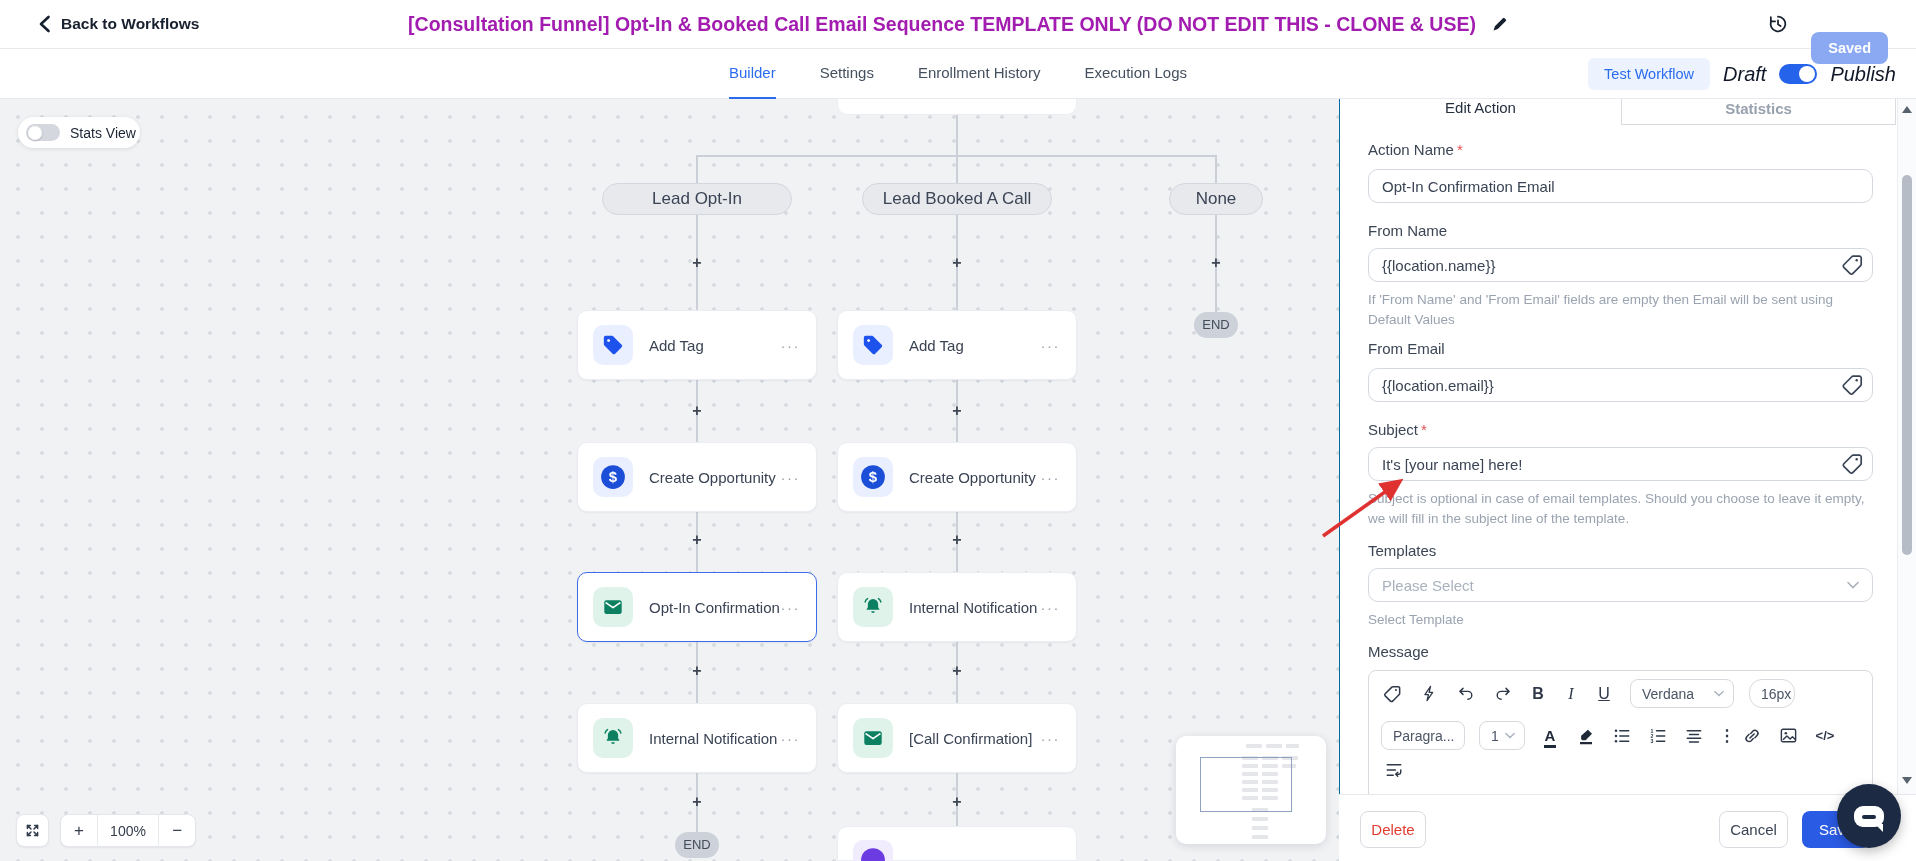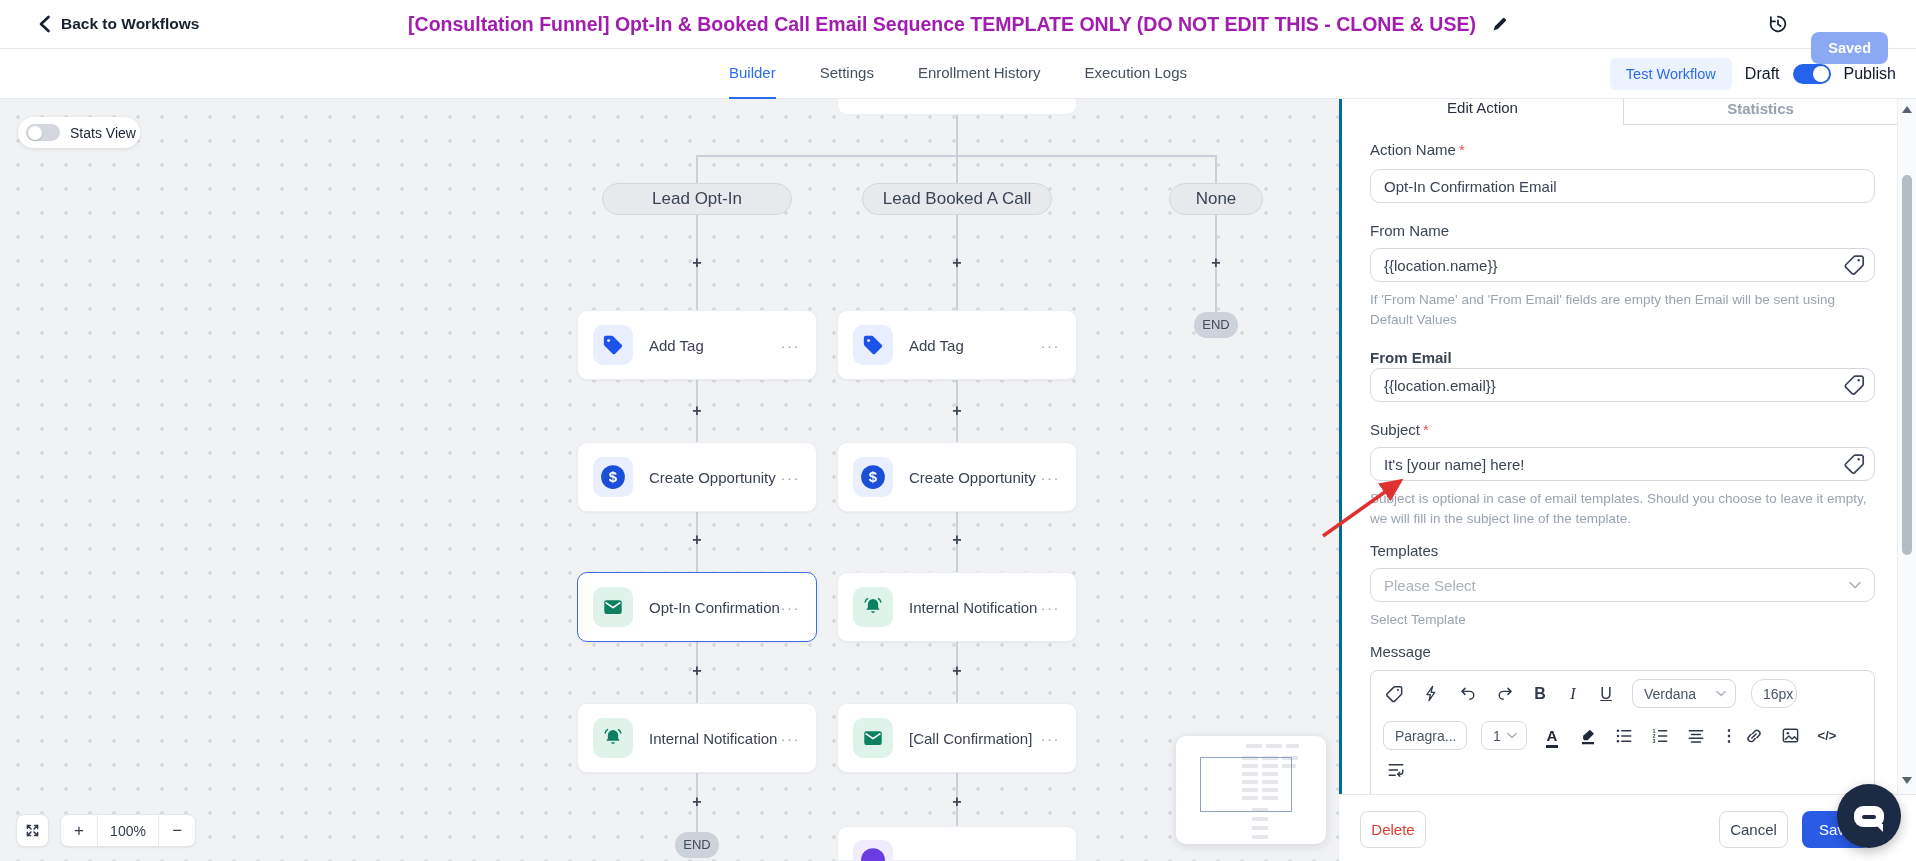--- a/index.html
+++ b/index.html
@@ -19,21 +19,21 @@
 
   
   #nav { position:absolute; top:49px; left:0; right:0; height:50px; background:#fff;
          border-bottom:1px solid #e8eaee; display:flex; align-items:stretch;
          justify-content:center; gap:44px; z-index:19; }
   .tab { font-size:15px; color:#45505f; line-height:48px; height:50px; cursor:pointer; }
   .tab.active { color:#2a6ced; border-bottom:2px solid #2a6ced; font-weight:500; }
   .nav-right { position:absolute; right:20px; top:0; height:50px; display:flex; align-items:center; gap:13px; }
   .test-btn { background:#edf3fe; color:#2a6ced; border:none; border-radius:6px;
               padding:8px 16px; font-size:14.5px; font-weight:500; font-family:inherit; }
-  .dp-label { font-size:16px; color:#101828; }
+  .dp-label { font-size:20px; color:#101828;font-style:italic; }
   .sw { width:38px; height:20px; border-radius:10px; background:#2563eb; position:relative; cursor:pointer; }
   .sw::after { content:''; position:absolute; right:2px; top:2px; width:16px; height:16px;
                background:#fff; border-radius:50%; }
 
   
   #main { position:absolute; top:99px; left:0; width:1916px; height:762px; }
 
   
   #canvas { position:absolute; left:0; top:0; width:1339px; height:762px; overflow:hidden;
             background:#f1f2f4;
@@ -73,21 +73,21 @@
   .zgroup .zc { display:flex; align-items:center; justify-content:center; font-size:17px; color:#333c4a; cursor:pointer; }
   .zgroup .zc.mid { border-left:1px solid #e8eaee; border-right:1px solid #e8eaee; font-size:14px; cursor:default; }
 
   .minimap { position:absolute; left:1176px; top:637px; width:150px; height:108px; background:#fff;
              border-radius:10px; box-shadow:0 2px 10px rgba(16,24,40,.13); overflow:hidden; }
   .mm-bar { position:absolute; height:4px; background:#e4e6ea; border-radius:1px; }
   .mm-view { position:absolute; left:24px; top:21px; width:92px; height:55px; border:1.5px solid #8fa2c2; }
 
   
   #panel { position:absolute; left:1339px; top:0; width:558px; height:762px; background:#fff;
-           border-left:3px solid #0369a1; }
+           border-left:1px solid #0369a1; }
   .ptabs { position:absolute; top:0; left:0; width:557px; height:27px; overflow:hidden; }
   .ptab-left { position:absolute; left:0; top:-9px; width:281px; height:36px; line-height:36px;
                text-align:center; font-size:15px; font-weight:500; color:#252f3f; cursor:pointer; }
   .ptab-right { position:absolute; left:281px; top:-9px; width:275px; height:35px; line-height:35px;
                 text-align:center; font-size:15px; color:#98a1ae; border:1px solid #d8dce1;
                 background:#fff; cursor:pointer;font-weight:bold; }
   .flabel { position:absolute; left:28px; font-size:15px; font-weight:500; color:#3b4554; }
   .req { color:#e25050; margin-left:3px; }
   .pinput { position:absolute; left:28px; width:505px; height:34px; border:1px solid #d4d9e0;
             border-radius:10px; background:#fff; font-size:15px; color:#3a4454;
@@ -376,21 +376,21 @@
       <div class="flabel" style="top:123px;">From Name</div>
       <input class="pinput" style="top: 149px;" value="{{location.name}}">
       <div class="tagbtn" style="top:154px;"><svg width="24" height="24" viewBox="0 0 24 24">
             <g transform="rotate(90 12 12)">
               <path d="M20.6 11.3l-8-8A1.8 1.8 0 0 0 11.3 2.8H5a1.8 1.8 0 0 0-1.8 1.8v6.3c0 .48.19.94.53 1.28l8 8a1.8 1.8 0 0 0 2.55 0l6.3-6.3a1.8 1.8 0 0 0 0-2.55z" fill="none" stroke="#3a4454" stroke-width="1.7"></path>
               <circle cx="7.3" cy="7.3" r="1.2" fill="#3a4454"></circle>
             </g>
           </svg></div>
       <div class="phelp" style="top:191px;">If 'From Name' and 'From Email' fields are empty then Email will be sent using Default Values</div>
 
-      <div class="flabel" style="top:250px;font-weight:bold;">From Email</div>
+      <div class="flabel" style="top:241px;">From Email</div>
       <input class="pinput" style="top: 269px;" value="{{location.email}}">
       <div class="tagbtn" style="top:274px;"><svg width="24" height="24" viewBox="0 0 24 24">
             <g transform="rotate(90 12 12)">
               <path d="M20.6 11.3l-8-8A1.8 1.8 0 0 0 11.3 2.8H5a1.8 1.8 0 0 0-1.8 1.8v6.3c0 .48.19.94.53 1.28l8 8a1.8 1.8 0 0 0 2.55 0l6.3-6.3a1.8 1.8 0 0 0 0-2.55z" fill="none" stroke="#3a4454" stroke-width="1.7"></path>
               <circle cx="7.3" cy="7.3" r="1.2" fill="#3a4454"></circle>
             </g>
           </svg></div>
 
       <div class="flabel" style="top:322px;"><span>Subject</span><span class="req">*</span></div>
       <input class="pinput" style="top: 348px;" value="It's [your name] here!">

